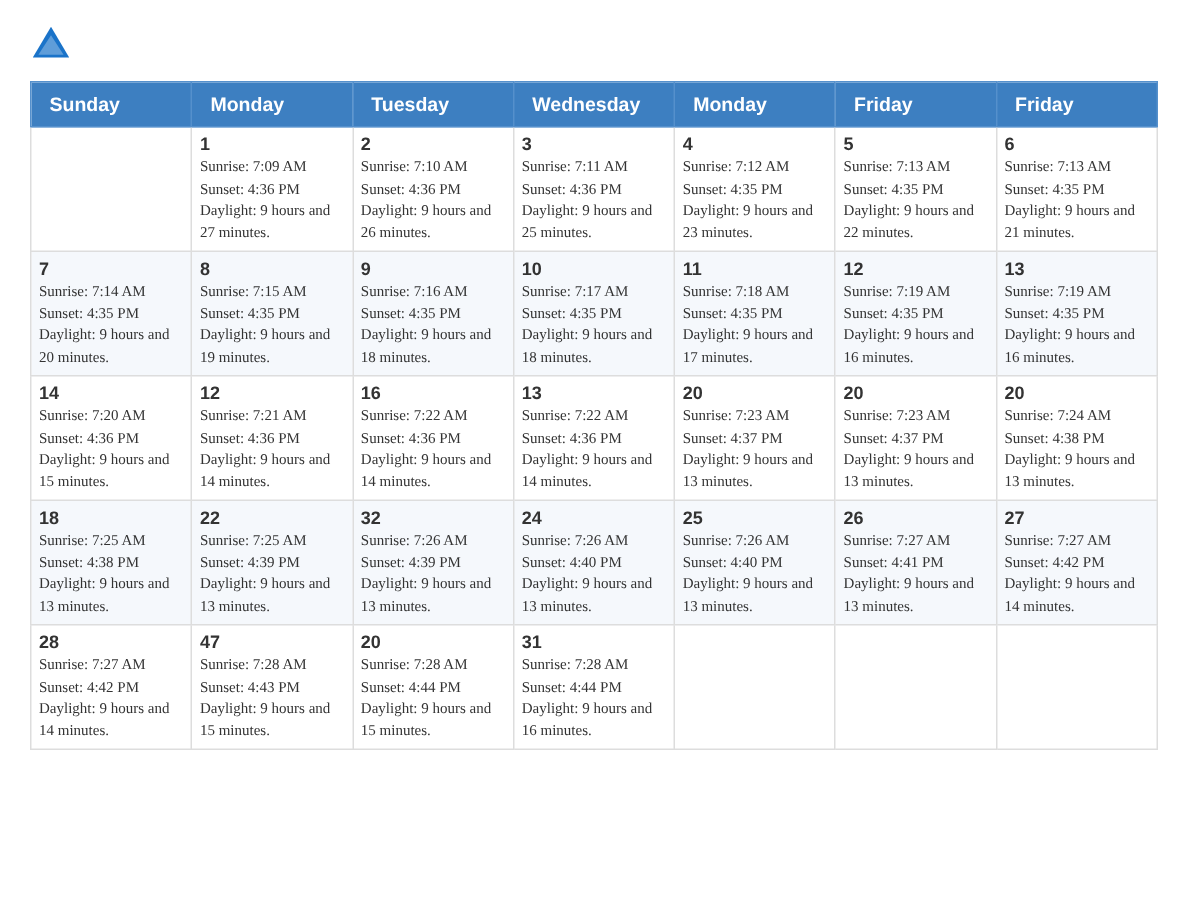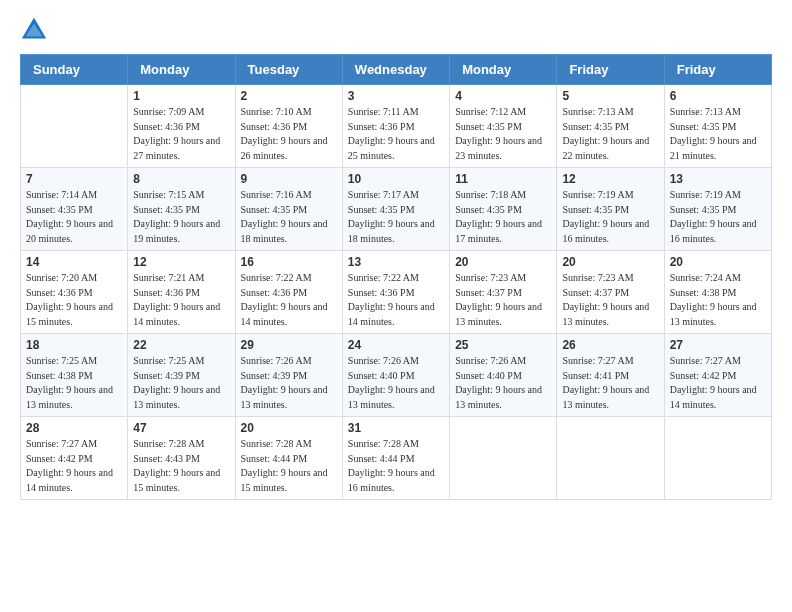--- a/index.html
+++ b/index.html
@@ -213,21 +213,21 @@
       <tr>
         <td>
           <span class="day-number">18</span>
           <div class="day-info">Sunrise: 7:25 AM<br>Sunset: 4:38 PM<br>Daylight: 9 hours and 13 minutes.</div>
         </td>
         <td>
           <span class="day-number">22</span>
           <div class="day-info">Sunrise: 7:25 AM<br>Sunset: 4:39 PM<br>Daylight: 9 hours and 13 minutes.</div>
         </td>
         <td>
-          <span class="day-number">29</span>
+          <span class="day-number">32</span>
           <div class="day-info">Sunrise: 7:26 AM<br>Sunset: 4:39 PM<br>Daylight: 9 hours and 13 minutes.</div>
         </td>
         <td>
           <span class="day-number">24</span>
           <div class="day-info">Sunrise: 7:26 AM<br>Sunset: 4:40 PM<br>Daylight: 9 hours and 13 minutes.</div>
         </td>
         <td>
           <span class="day-number">25</span>
           <div class="day-info">Sunrise: 7:26 AM<br>Sunset: 4:40 PM<br>Daylight: 9 hours and 13 minutes.</div>
         </td>

